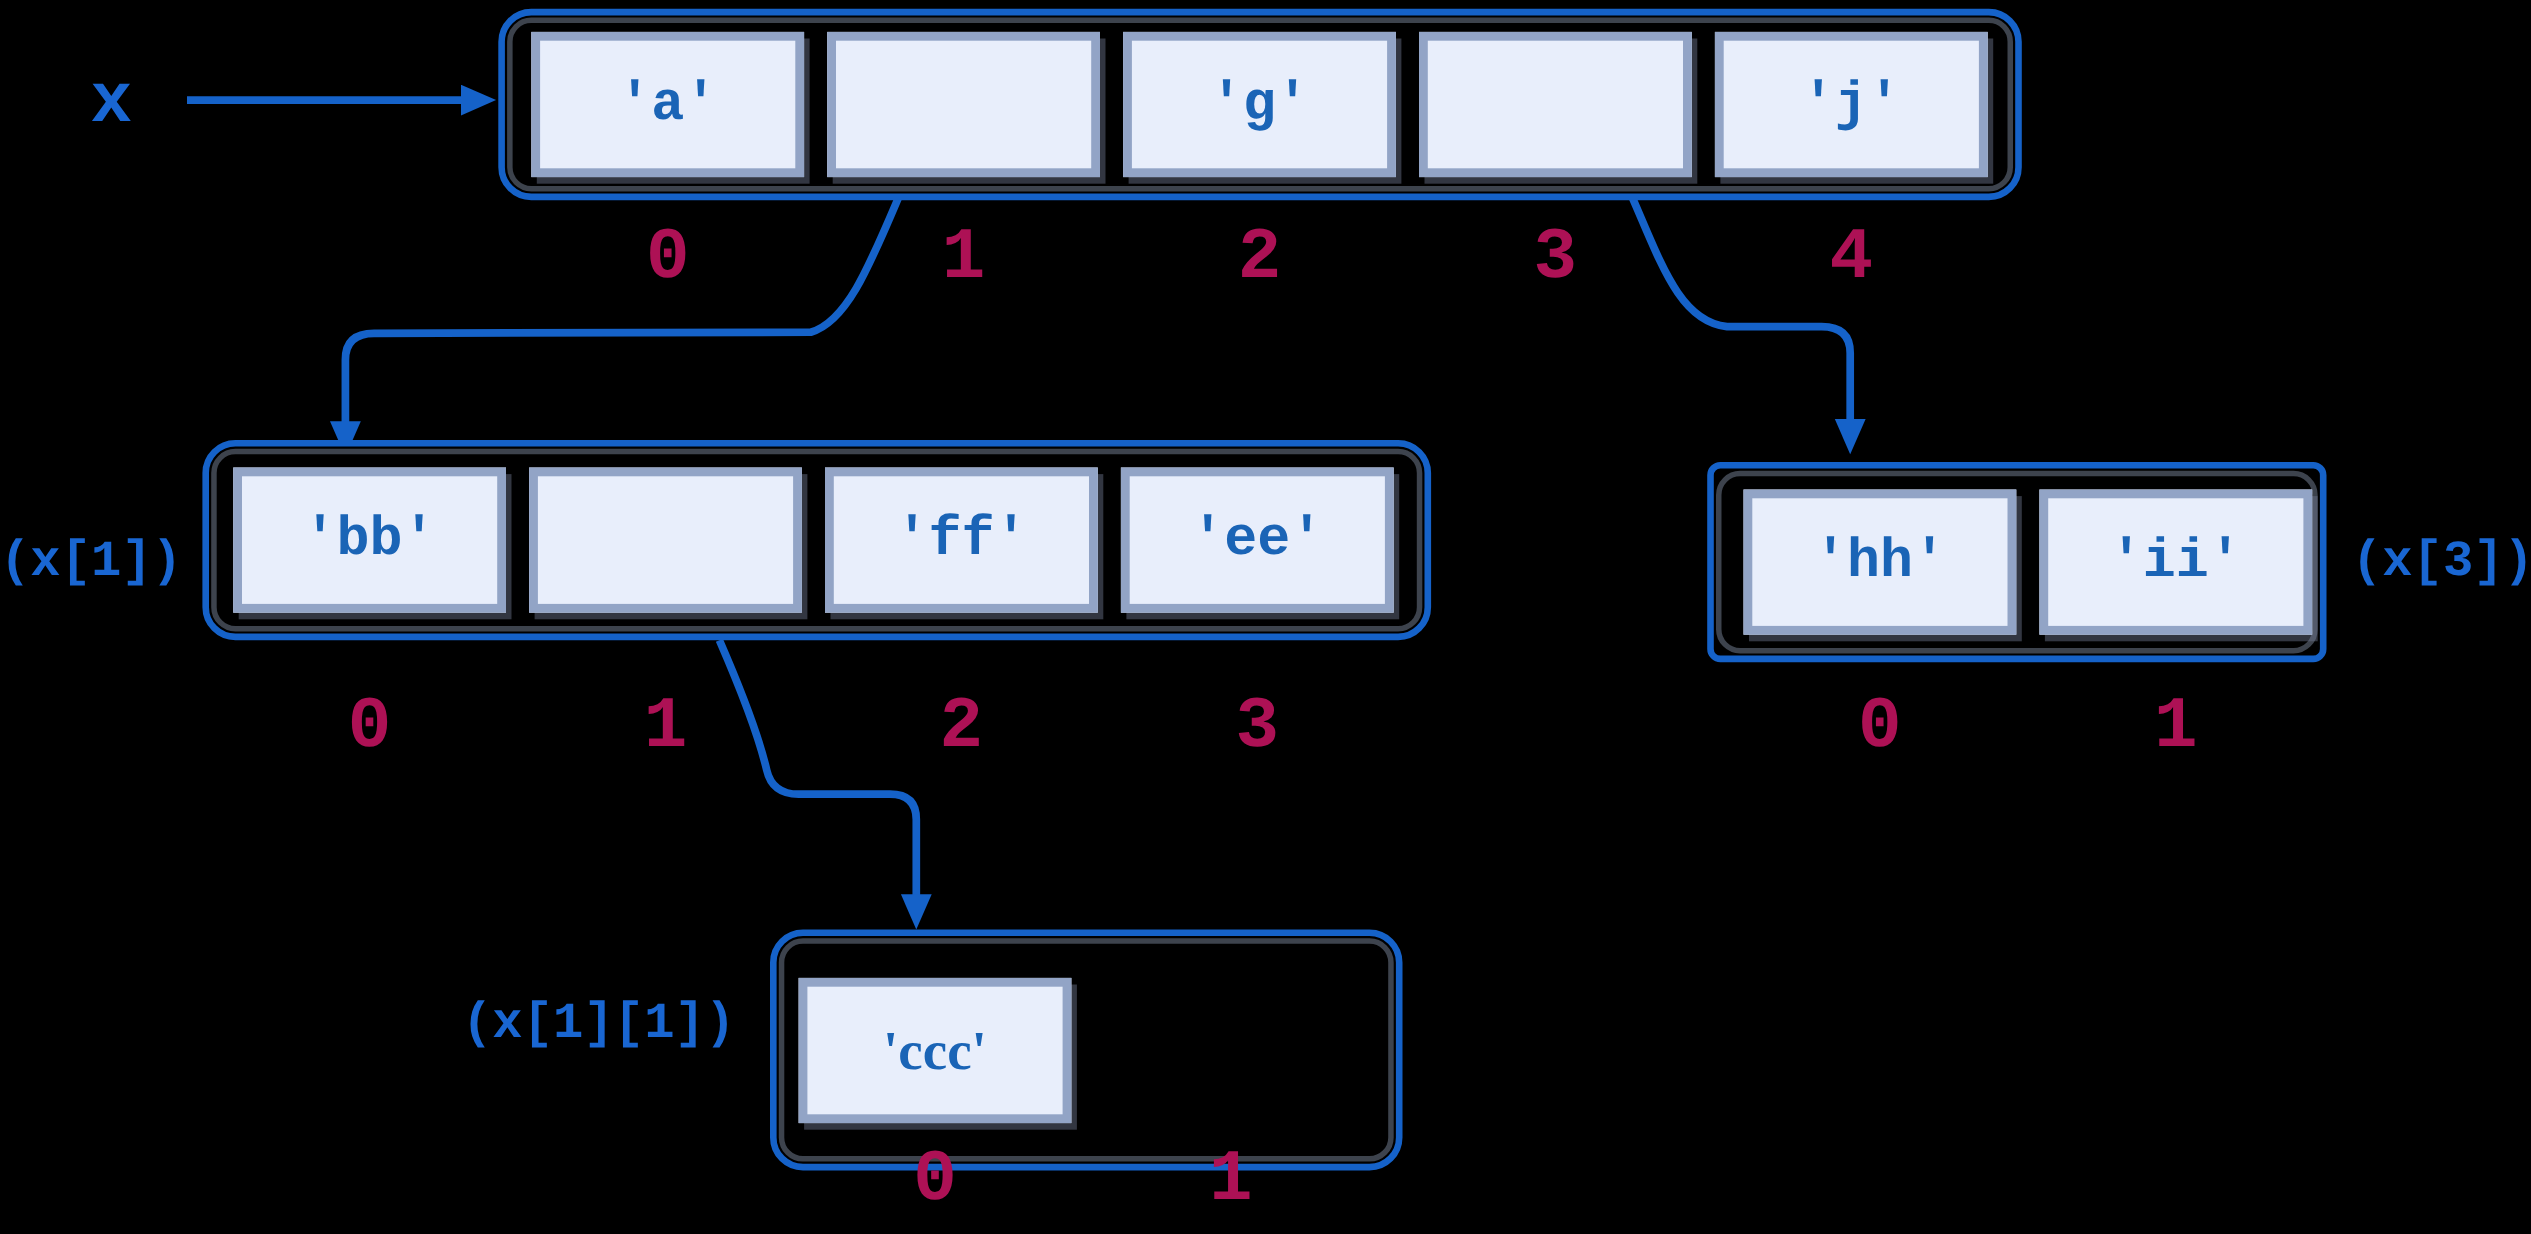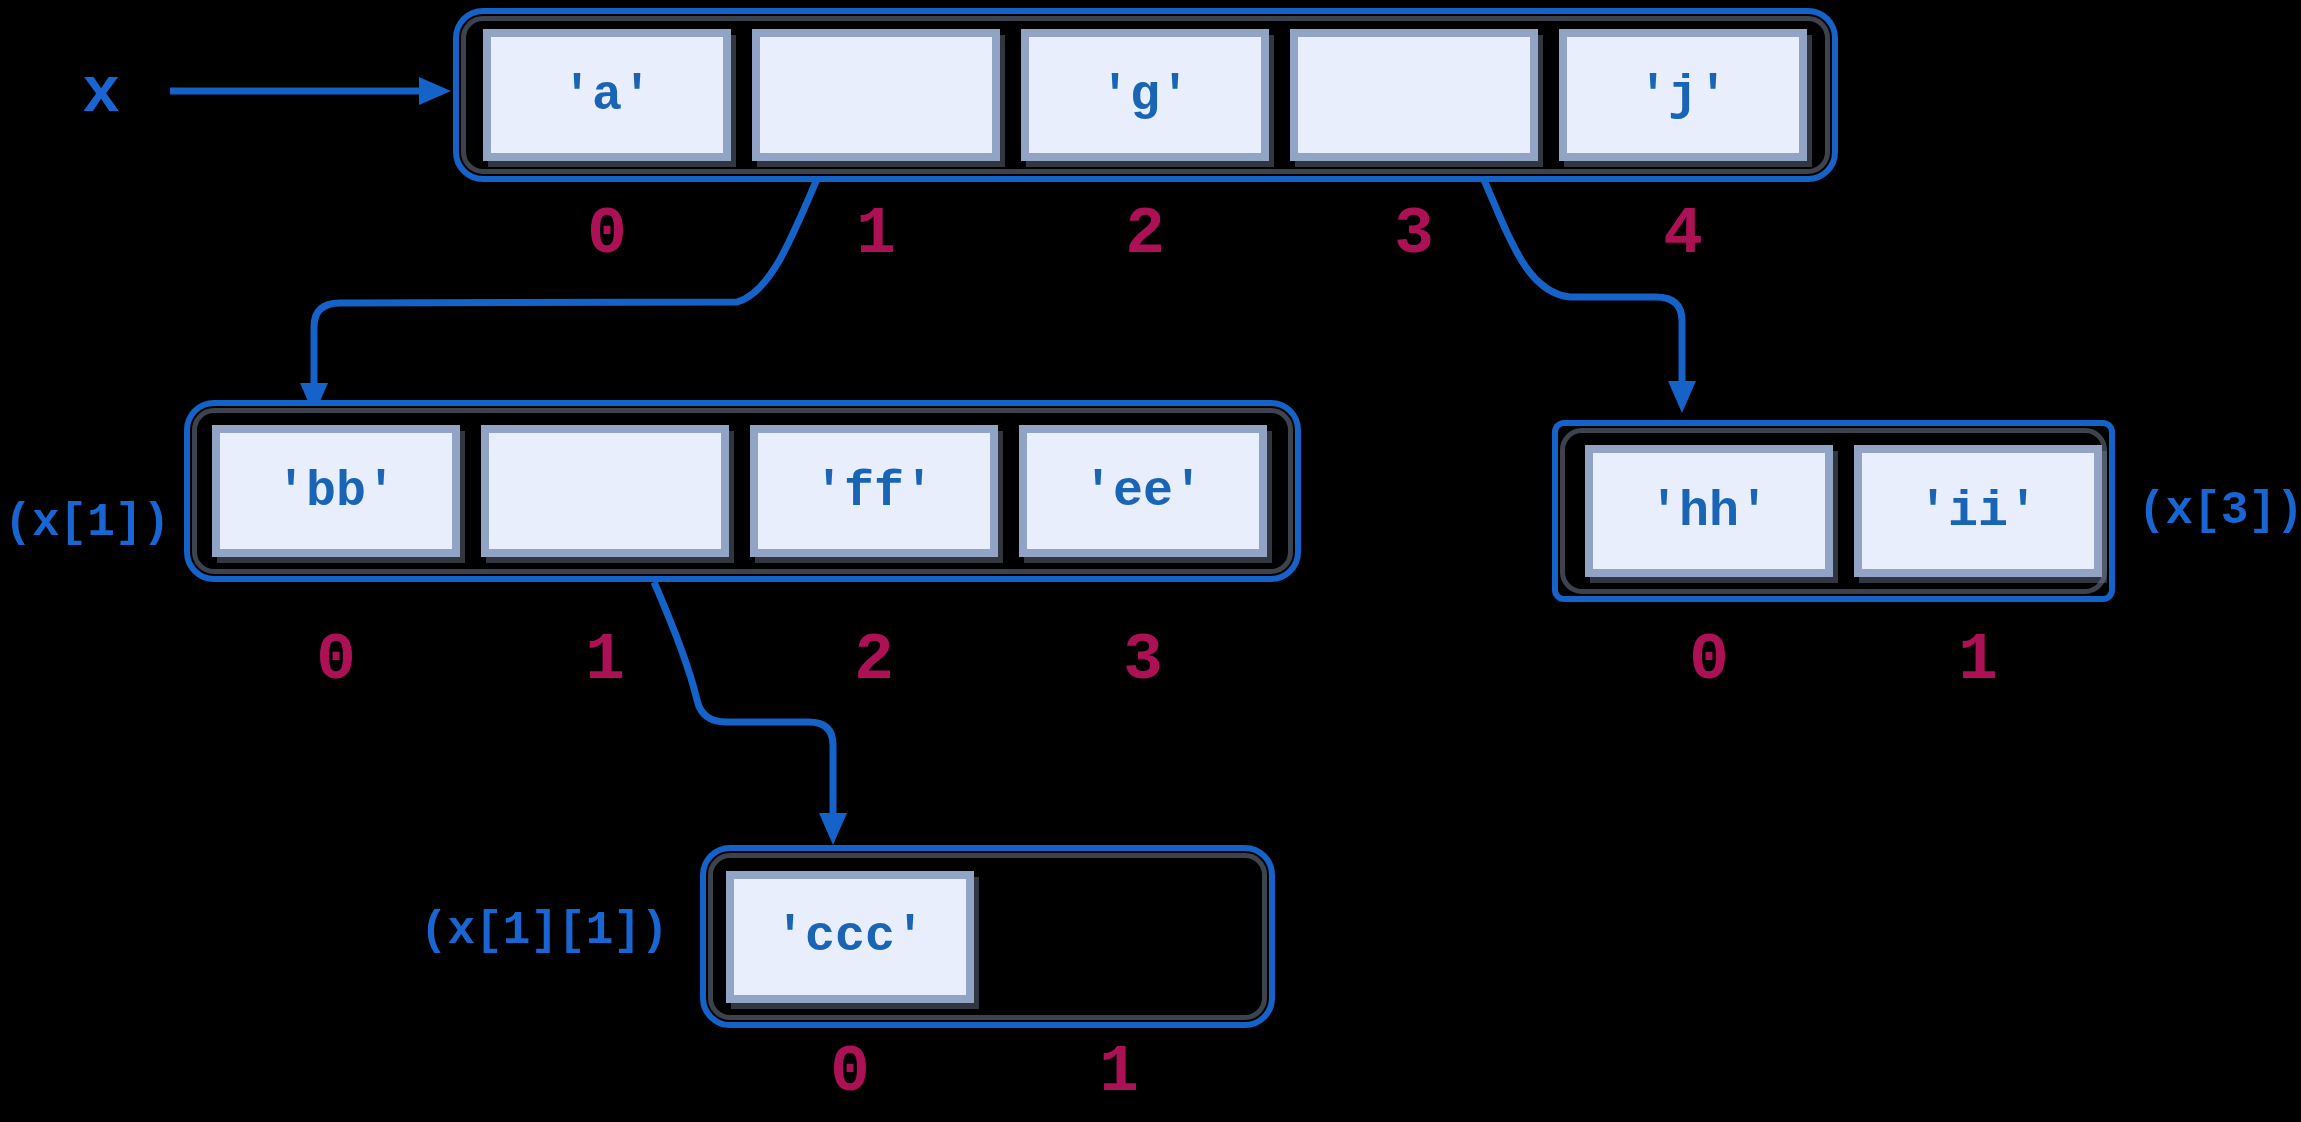--- a/index.html
+++ b/index.html
@@ -52,21 +52,21 @@
     font-size:64px;font-weight:bold;color:var(--label_blue);line-height:1;
   }
   svg.arrows{position:absolute;left:0;top:0;pointer-events:none;}
   .arrow{stroke:var(--accent_blue);stroke-width:7;fill:none;}
   .arrowhead-fill{fill:var(--accent_blue);}
 
   
   #list-x   {left:453px; top:8px;   width:1385px;height:174px;padding-left:24px;}
   #list-x1  {left:184px; top:400px; width:1117px;height:182px;padding-left:22px;}
   #list-x3  {left:1552px;top:420px; width:563px; height:182px;padding-left:27px;border-radius:12px;}
-  #list-x11 {left:700px; top:845px; width:575px; height:183px;padding-left:20px;}
+  #list-x11 {left:700px; top:845px; width:575px; height:219px;padding-left:20px;font-family:Liberation Serif, serif;}
 </style>
 </head>
 <body>
 
 <div class="canvas">
 
   <div class="var-label">x</div>
 
   <svg class="arrows" width="2301" height="1122" viewBox="0 0 2301 1122">
     <defs>
@@ -86,21 +86,21 @@
     <div class="cell">'g'</div>
     <div class="cell"></div>
     <div class="cell">'j'</div>
   </div>
   <div class="idx" style="left:483px;top:202px">0</div>
   <div class="idx" style="left:752px;top:202px">1</div>
   <div class="idx" style="left:1021px;top:202px">2</div>
   <div class="idx" style="left:1290px;top:202px">3</div>
   <div class="idx" style="left:1559px;top:202px">4</div>
 
-  <div class="ref-label" style="left:0;width:170px;text-align:right;top:500px">(x[1])</div>
+  <div class="ref-label" style="left:0;width:170px;top:488px">(x[1])</div>
   <div class="list" id="list-x1">
     <div class="cell">'bb'</div>
     <div class="cell"></div>
     <div class="cell">'ff'</div>
     <div class="cell">'ee'</div>
   </div>
   <div class="idx" style="left:212px;top:628px">0</div>
   <div class="idx" style="left:481px;top:628px">1</div>
   <div class="idx" style="left:750px;top:628px">2</div>
   <div class="idx" style="left:1019px;top:628px">3</div>

